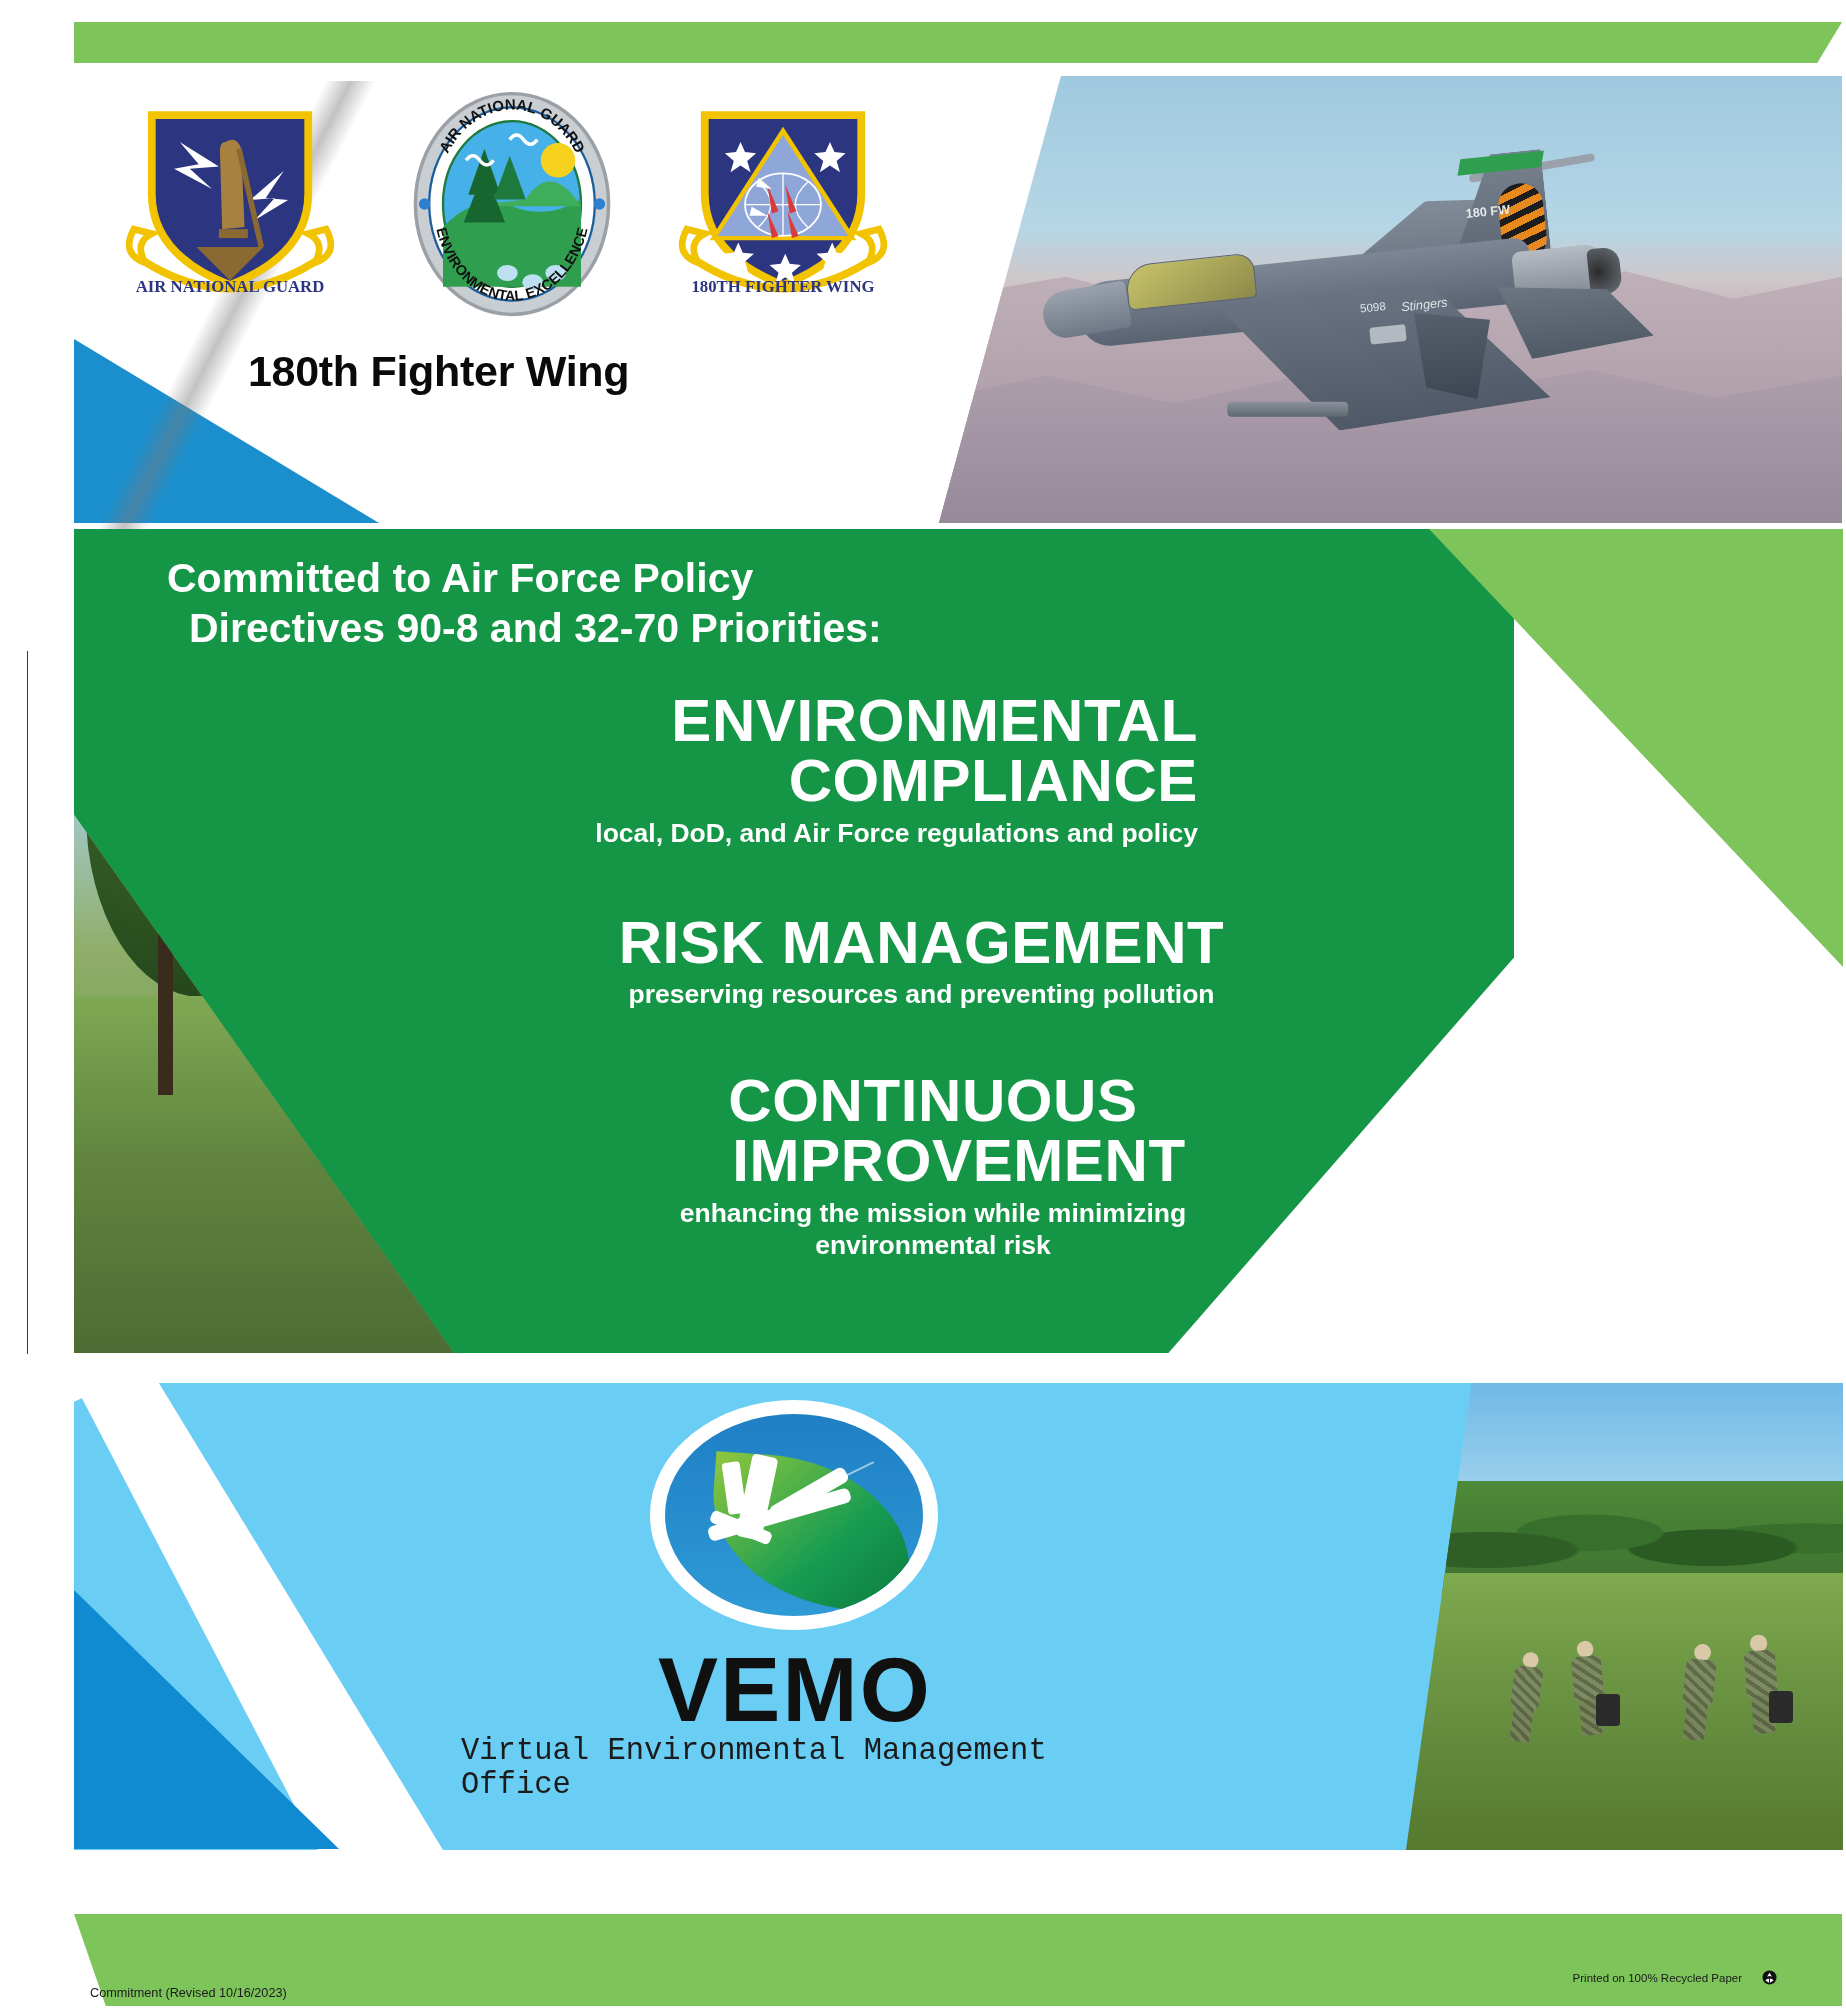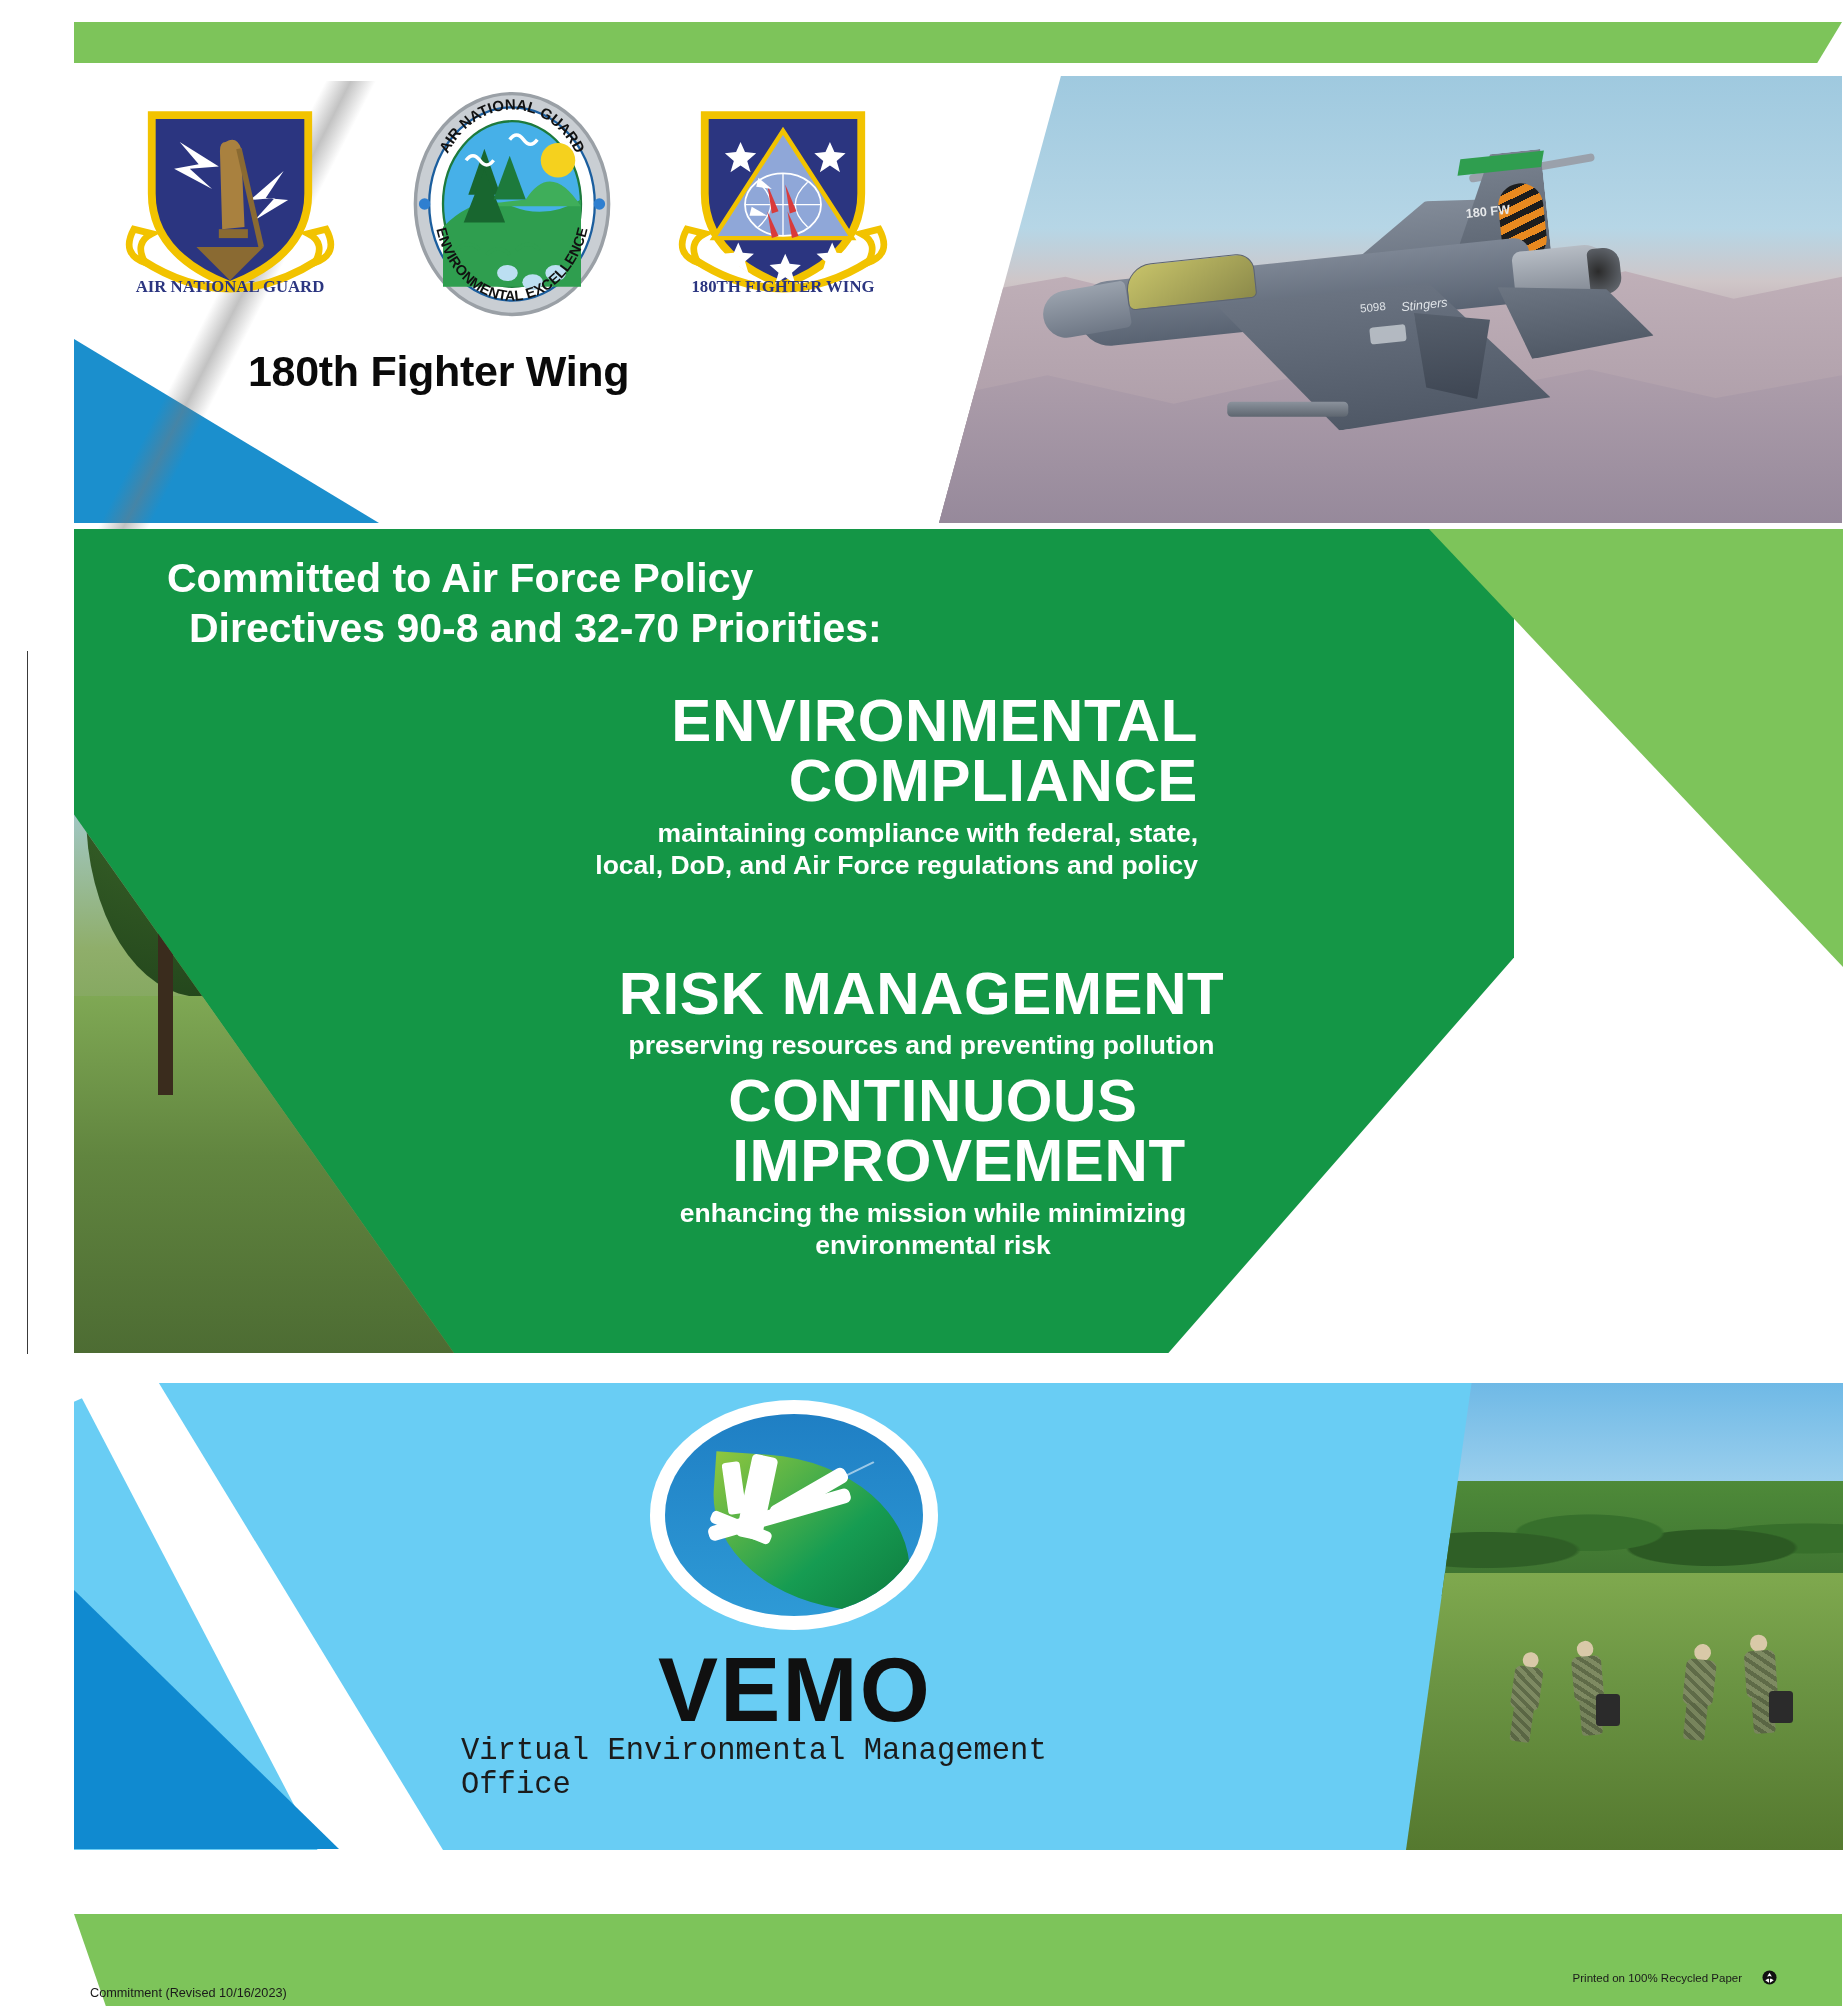--- a/index.html
+++ b/index.html
@@ -137,21 +137,21 @@
 
   .priority{position:absolute;color:#ffffff;text-align:center;}
   .priority .ptitle{font-weight:bold;letter-spacing:0.6px;line-height:1.0;}
   .priority .psub{font-weight:bold;line-height:1.22;}
 
   #priority-1{left:253px;top:691px;width:945px;text-align:right;}
   #priority-1 .ptitle{font-size:60px;}
   #priority-1 .ptitle .t2{display:block;padding-left:41px;}
   #priority-1 .psub{font-size:26.5px;margin-top:5.8px;}
 
-  #priority-2{left:403px;top:964px;width:1037px;}
+  #priority-2{left:403px;top:913px;width:1037px;}
   #priority-2 .ptitle{font-size:60px;}
   #priority-2 .psub{font-size:26.5px;margin-top:4.6px;}
 
   #priority-3{left:495px;top:1071px;width:876px;}
   #priority-3 .ptitle{font-size:60px;}
   #priority-3 .ptitle .t2{display:block;padding-left:52px;}
   #priority-3 .psub{font-size:26.5px;margin-top:5.8px;}
 
   
   #left-rule{left:26.5px;top:651px;width:1.7px;height:703px;background:#3a3a3a;}
@@ -366,21 +366,20 @@
   <div class="bh1">Committed to Air Force Policy</div>
   <div class="bh2">Directives 90-8 and 32-70 Priorities:</div>
 </div>
 
 <div class="abs priority" id="priority-1">
   <div class="ptitle">
     <span class="t1">ENVIRONMENTAL</span>
     <span class="t2">COMPLIANCE</span>
   </div>
   <div class="psub">
-    <div>maintaining compliance with federal, state,</div>
     <div>local, DoD, and Air Force regulations and policy</div>
   </div>
 </div>
 
 <div class="abs priority" id="priority-2">
   <div class="ptitle">
     <span class="t1">RISK MANAGEMENT</span>
   </div>
   <div class="psub">
     <div>preserving resources and preventing pollution</div>

